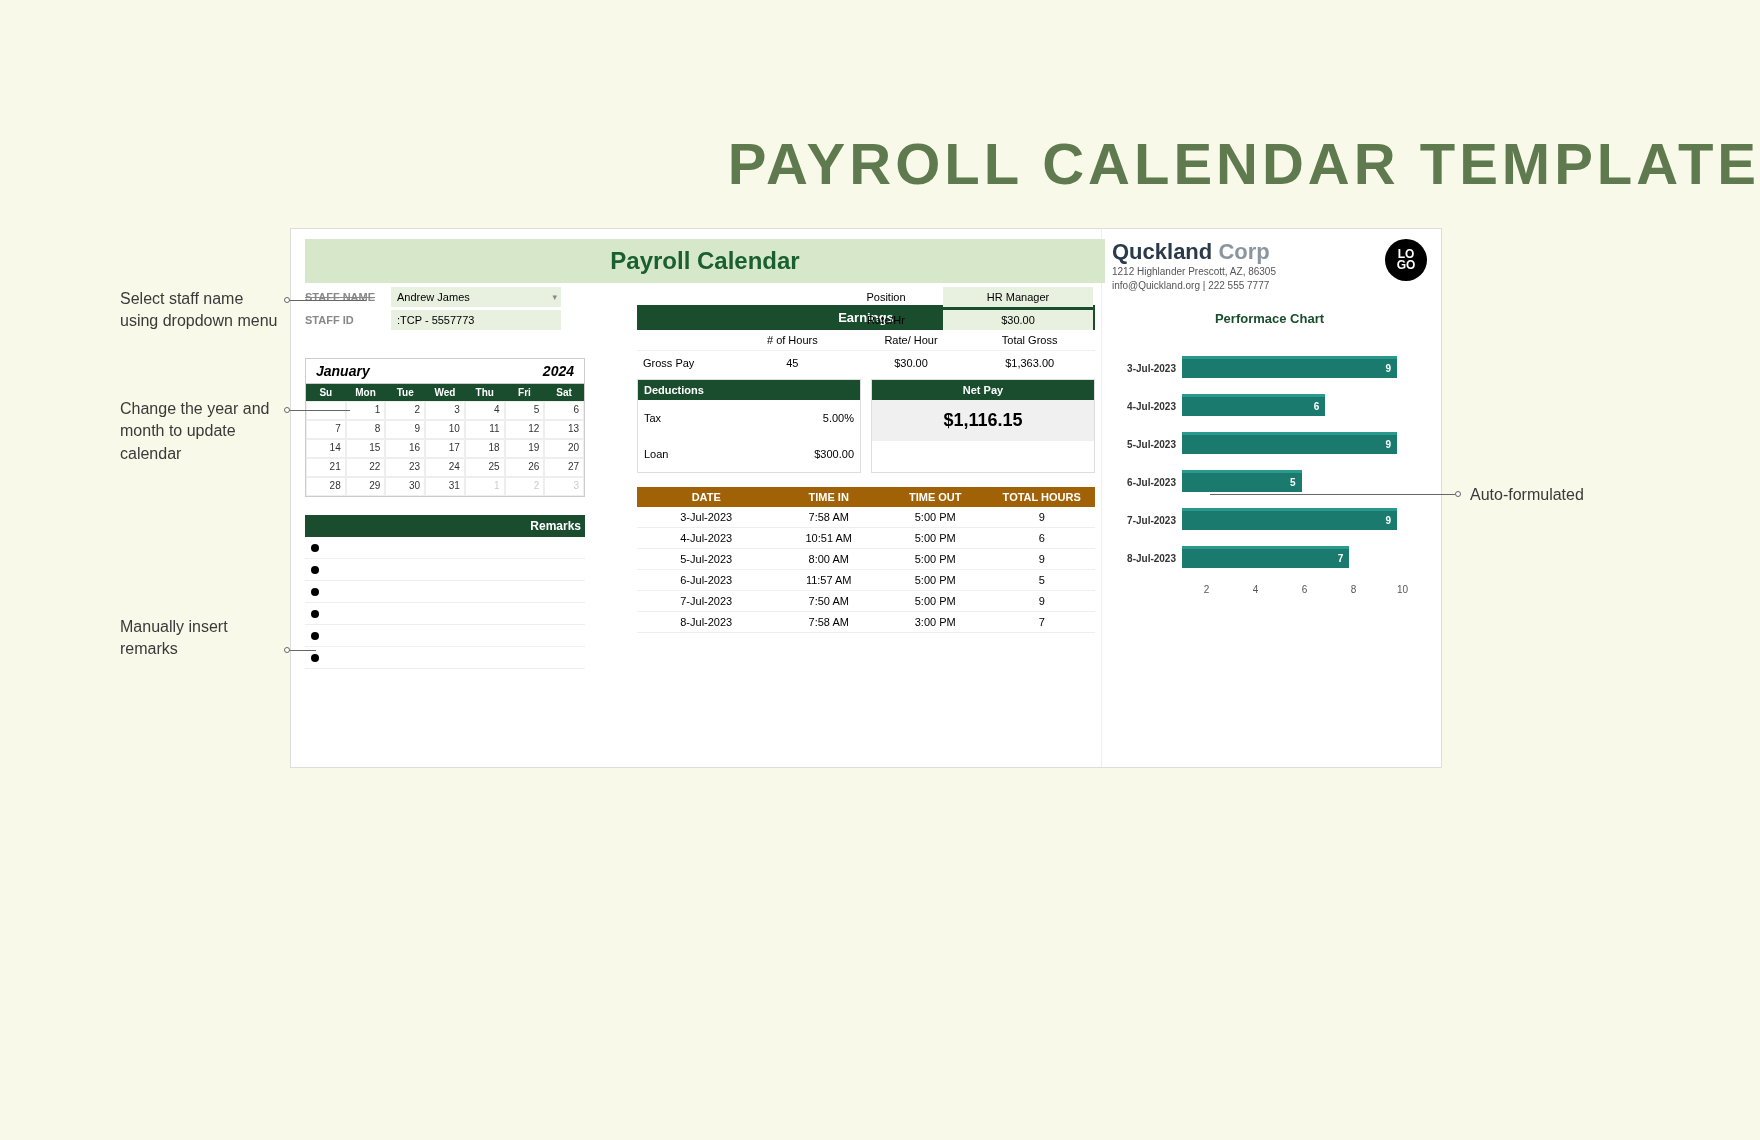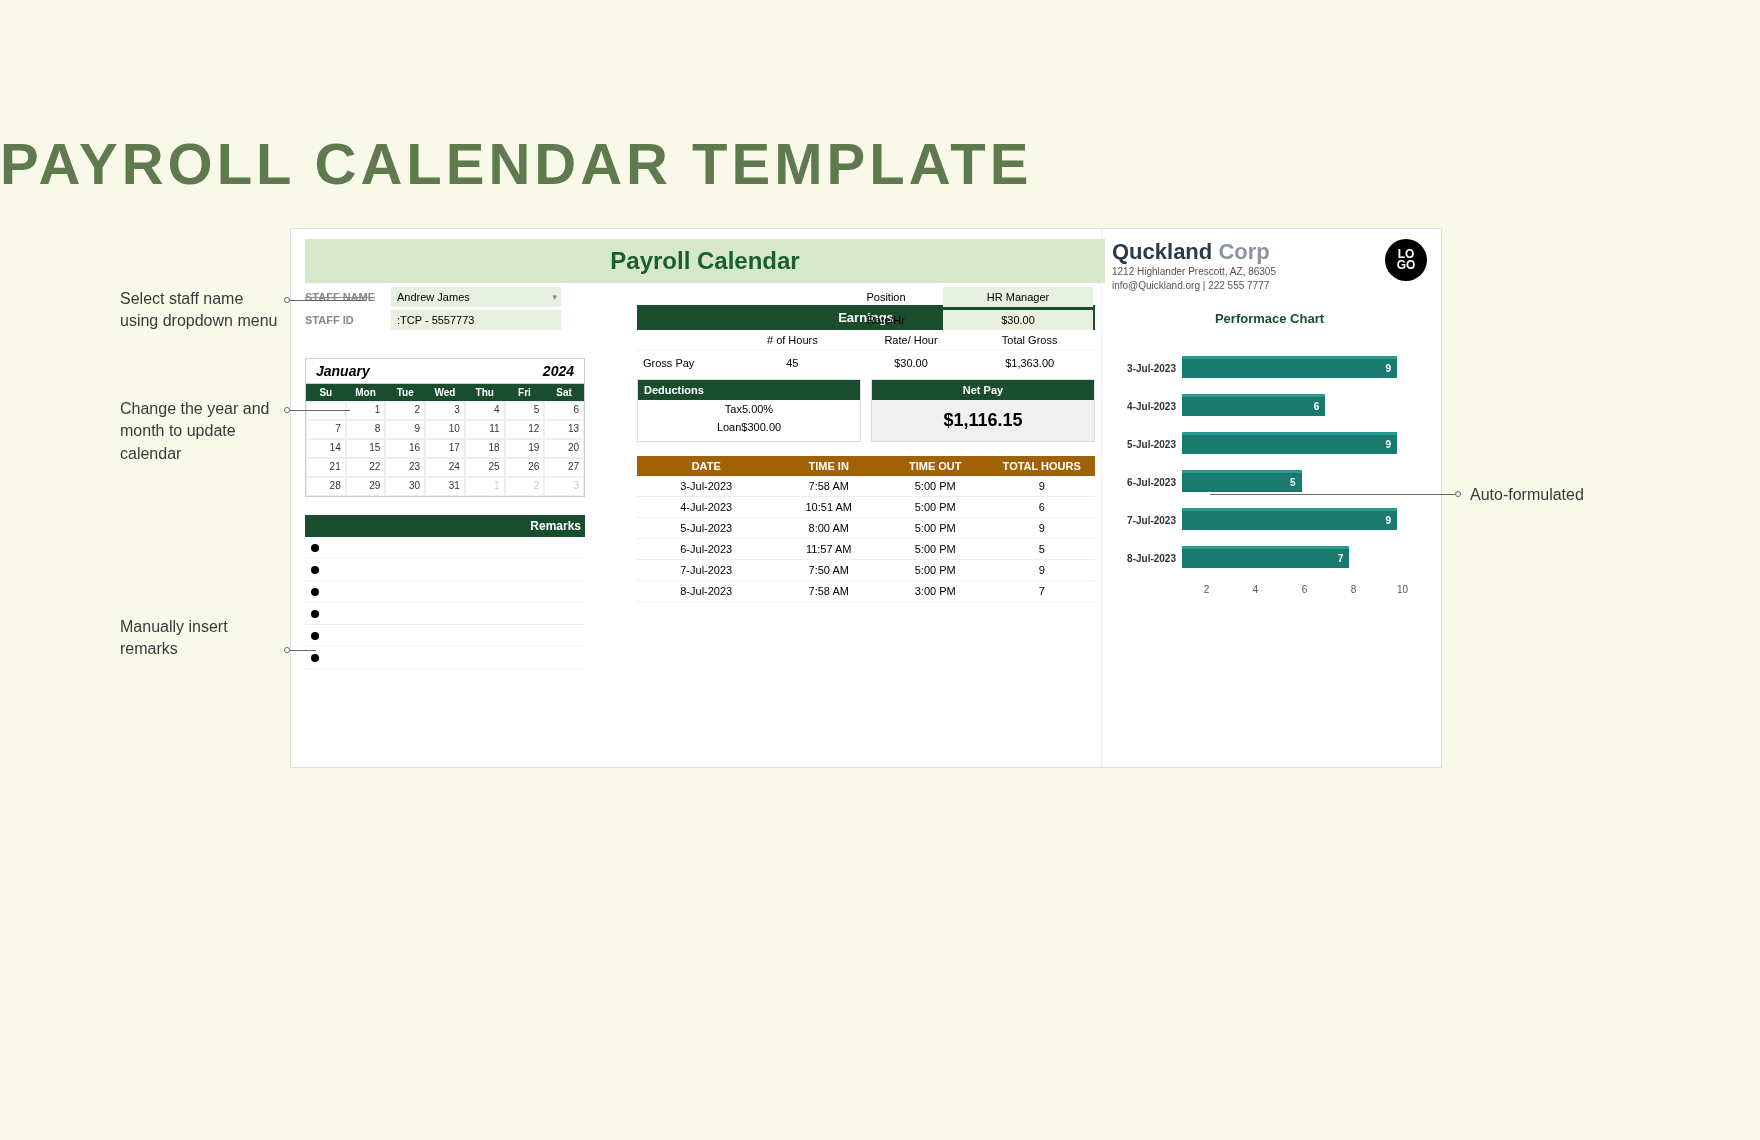--- a/index.html
+++ b/index.html
@@ -1,17 +1,17 @@
 <!DOCTYPE html>
 <html><head>
 <meta charset="utf-8">
 <style>
 *{box-sizing:border-box;margin:0;padding:0;font-family:Arial,Helvetica,sans-serif}
 body{background:#f8f9e8;width:1760px;height:1140px;position:relative;overflow:hidden}
-.page-title{text-align:left;font-size:58px;font-weight:800;letter-spacing:4px;color:#5f7a4f;padding-top:130px}
+.page-title{text-align:right;font-size:58px;font-weight:800;letter-spacing:4px;color:#5f7a4f;padding-top:130px}
 .template{position:absolute;left:290px;top:228px;width:1152px;height:540px;background:#fff;border:1px solid #ddd;display:flex}
 .left-col{width:340px;padding:10px 10px 10px 14px}
 .mid-col{width:470px;padding:10px 6px}
 .right-col{width:340px;padding:10px 14px 10px 10px;border-left:1px solid #eee}
 .banner{background:#d6e8c9;color:#1a5f2e;font-weight:800;font-size:24px;text-align:center;padding:8px;margin-bottom:14px;width:800px}
 .staff-grid{display:grid;grid-template-columns:80px 170px;gap:3px 6px;font-size:11px}
 .staff-label{color:#888;font-weight:600;display:flex;align-items:center;text-decoration:line-through}
 .staff-label.noline{text-decoration:none}
 .staff-val{background:#e8f0e0;padding:4px 6px;display:flex;align-items:center;position:relative}
 .dd-arrow{position:absolute;right:4px;font-size:9px;color:#888}
@@ -32,21 +32,21 @@
 .earn-box{margin-top:60px}
 .earn-head{background:#1a4d2e;color:#fff;font-weight:700;text-align:center;padding:5px;font-size:13px}
 .earn-sub{display:grid;grid-template-columns:90px 1fr 1fr 1fr;font-size:11px;padding:4px 6px;border-bottom:1px solid #eee}
 .earn-sub>div{text-align:center}
 .earn-row{display:grid;grid-template-columns:90px 1fr 1fr 1fr;font-size:11px;padding:6px}
 .earn-row>div{text-align:center}
 .earn-row>div:first-child{text-align:left}
 .ded-net{display:flex;gap:10px;margin-top:4px}
 .ded-box{flex:1;border:1px solid #ddd}
 .ded-head{background:#1a4d2e;color:#fff;font-size:11px;font-weight:700;padding:4px 6px}
-.ded-row{display:flex;justify-content:center;font-size:11px;padding:3px 6px}
+.ded-row{display:flex;justify-content:space-between;font-size:11px;padding:12px 6px}
 .net-box{flex:1;border:1px solid #ddd}
 .net-head{background:#1a4d2e;color:#fff;font-size:11px;font-weight:700;text-align:center;padding:4px}
 .net-val{background:#f0f0f0;font-weight:800;font-size:18px;text-align:center;padding:10px}
 .log-table{margin-top:14px}
 .log-head{background:#a16207;color:#fff;display:grid;grid-template-columns:1.3fr 1fr 1fr 1fr;font-size:11px;font-weight:700}
 .log-head>div{padding:4px;text-align:center}
 .log-row{display:grid;grid-template-columns:1.3fr 1fr 1fr 1fr;font-size:11px;border-bottom:1px solid #eee}
 .log-row>div{padding:4px;text-align:center}
 .company{display:flex;justify-content:space-between;align-items:flex-start}
 .company-name{font-size:22px;font-weight:800;color:#2a3a4a}

